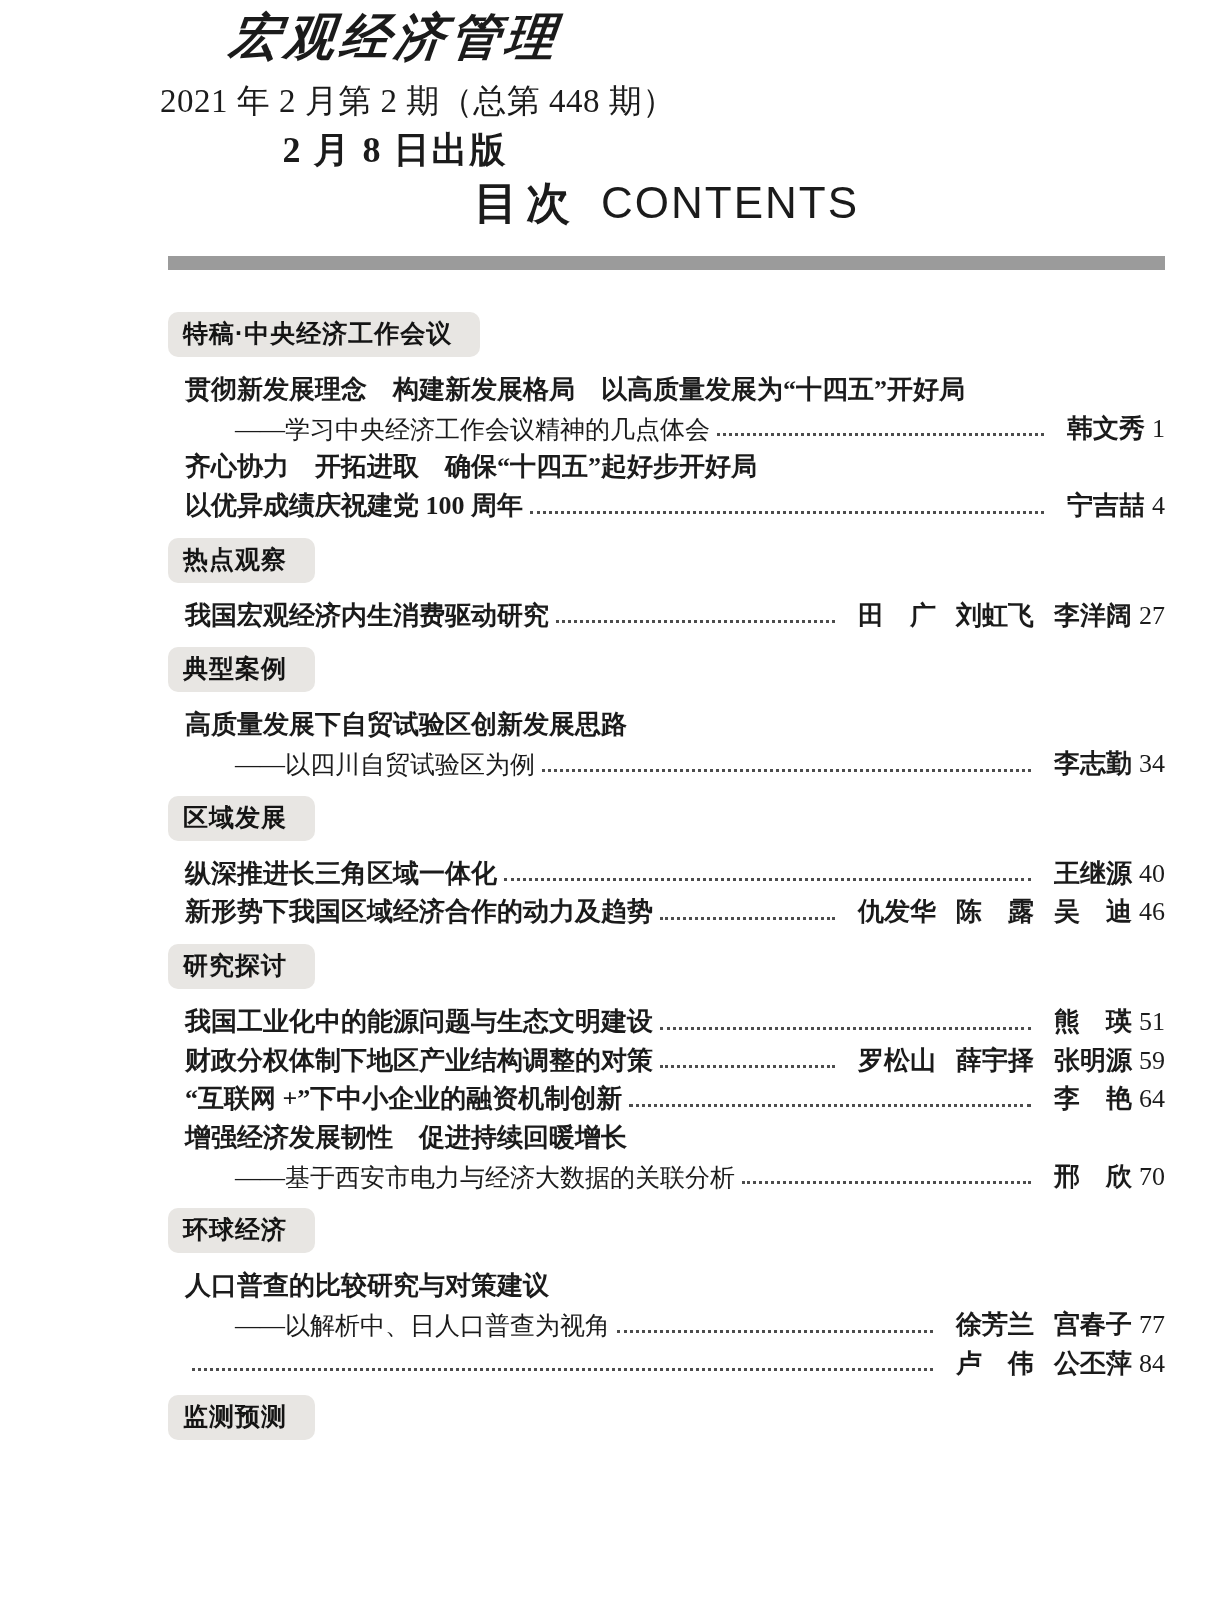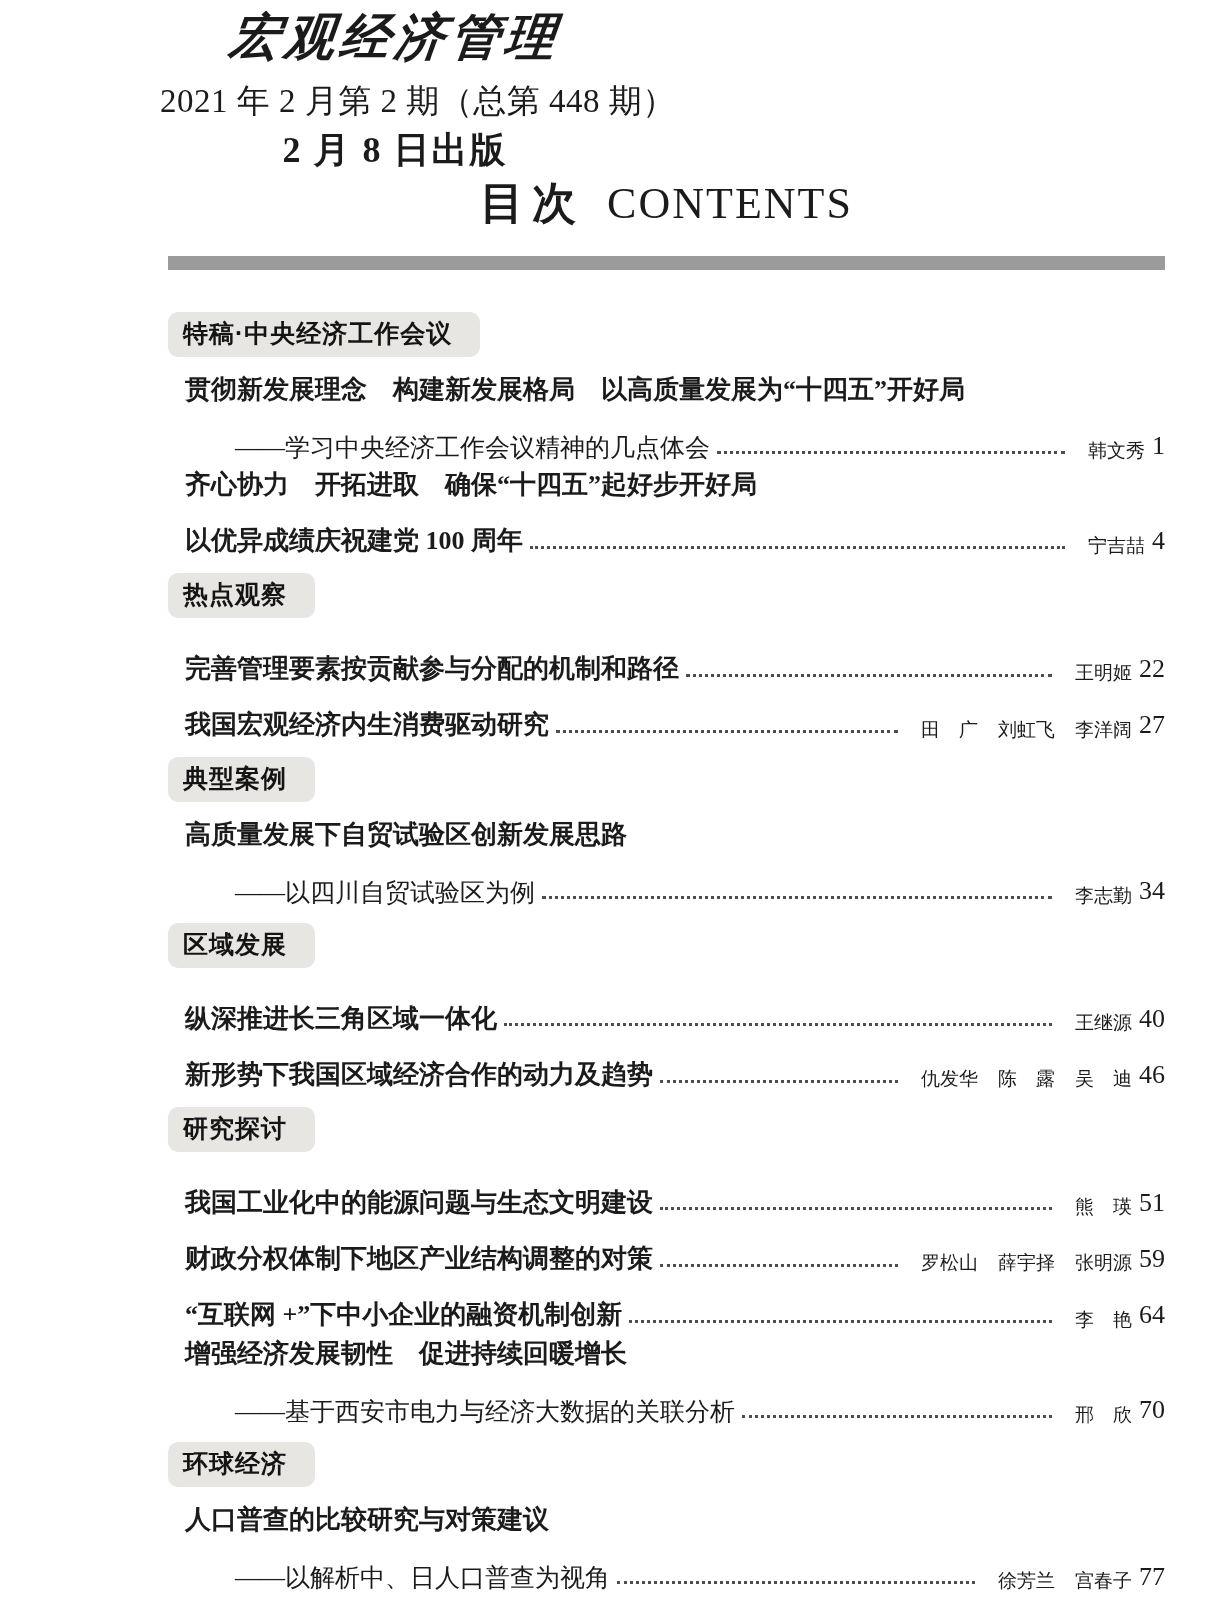--- a/index.html
+++ b/index.html
@@ -57,21 +57,21 @@
     text-align: center;
     font-size: 44px;
     white-space: nowrap;
   }
   .contents-title .zh {
     font-weight: bold;
     letter-spacing: 8px;
     margin-right: 12px;
   }
   .contents-title .en {
-    font-family: Liberation Serif, serif;
+    font-family: Liberation Sans, sans-serif;
     letter-spacing: 2px;
   }
 
   .graybar {
     position: absolute;
     left: 168px;
     top: 256px;
     width: 997px;
     height: 14px;
     background: #9b9b9b;
@@ -111,24 +111,23 @@
     font-size: 25px;
   }
   .leader {
     flex: 1 1 auto;
     min-width: 18px;
     border-bottom: 3px dotted #4d4d4d;
     margin: 0 3px 8px 7px;
   }
   .author {
     white-space: nowrap;
-    font-weight: normal;
-    font-size: 19px;
+    font-weight: bold;
+    font-size: 26px;
     margin-left: 20px;
-    margin-top: 26px;
   }
   .pagenum {
     white-space: nowrap;
     margin-left: 7px;
     font-size: 26px;
   }
 </style>
 </head>
 <body>
 
@@ -157,25 +156,20 @@
           <span class="pagenum">1</span>
         </div><div class="row">
           <span class="row-text">齐心协力　开拓进取　确保“十四五”起好步开好局</span>
         </div><div class="row">
           <span class="row-text">以优异成绩庆祝建党 100 周年</span>
           <span class="leader"></span>
           <span class="author">宁吉喆</span>
           <span class="pagenum">4</span>
         </div></section>
       <section class="toc-section"><div class="section-header">热点观察</div><div class="row">
-          <span class="row-text">完善管理要素按贡献参与分配的机制和路径</span>
-          <span class="leader"></span>
-          <span class="author">王明姬</span>
-          <span class="pagenum">22</span>
-        </div><div class="row">
           <span class="row-text">我国宏观经济内生消费驱动研究</span>
           <span class="leader"></span>
           <span class="author">田　广</span>
           <span class="author">刘虹飞</span>
           <span class="author">李洋阔</span>
           <span class="pagenum">27</span>
         </div></section>
       <section class="toc-section"><div class="section-header">典型案例</div><div class="row">
           <span class="row-text">高质量发展下自贸试验区创新发展思路</span>
         </div><div class="row subtitle">

